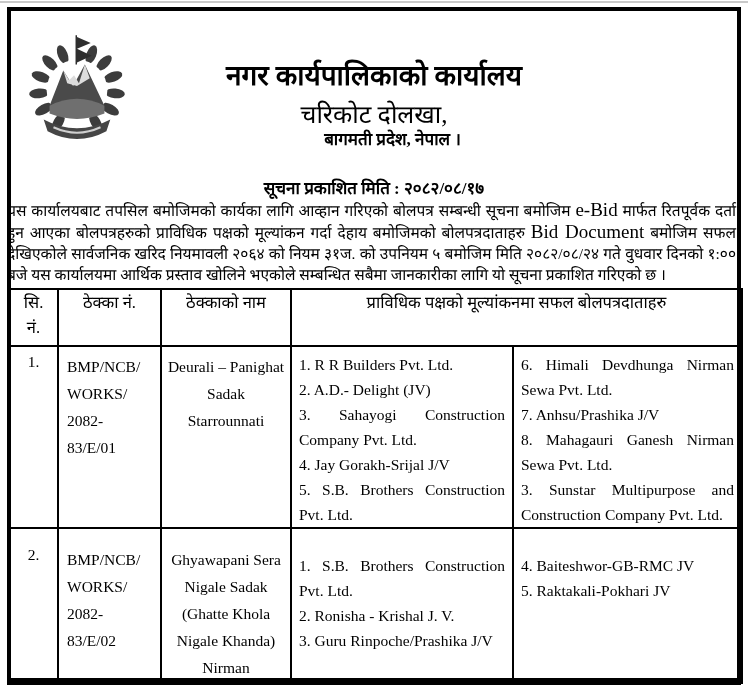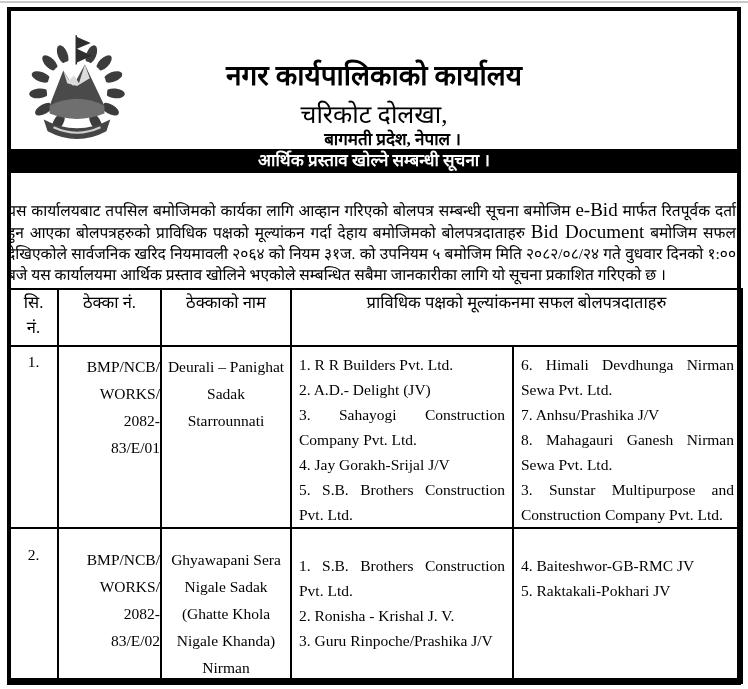--- a/index.html
+++ b/index.html
@@ -15,21 +15,21 @@
   .banner{position:absolute;top:149px;left:11px;right:11px;height:24px;background:#000;color:#fff;
           text-align:center;font-size:17px;font-weight:bold;line-height:24px;}
   .dateline{position:absolute;top:176px;left:0;right:0;text-align:center;font-size:17px;font-weight:bold;}
   .logo{position:absolute;left:28px;top:28px;width:98px;height:126px;}
   .intro{position:absolute;top:199px;left:7px;right:12px;font-size:15.5px;line-height:21px;text-align:justify;}
   .latin{font-size:19px;font-family:"Liberation Serif",serif;}
   table.grid{position:absolute;top:288px;left:8px;border-collapse:collapse;table-layout:fixed;width:733px;}
   table.grid td,table.grid th{border:2px solid #000;vertical-align:top;font-weight:normal;}
   th.devh{font-size:16.5px;font-weight:bold;text-align:center;vertical-align:middle;line-height:1.5;white-space:pre-line;}
   .sn-cell{text-align:center;font-size:15.5px;padding-top:6px;}
-  .cno-cell{font-size:15.5px;padding:6px 0 0 8px;white-space:pre-line;line-height:27px;text-align:right;}
+  .cno-cell{font-size:15.5px;padding:6px 6px 0 8px;white-space:pre-line;line-height:27px;}
   .cname-cell{font-size:15.5px;text-align:center;padding-top:6px;white-space:pre-line;line-height:27px;border-radius:16px;}
   .bidders{font-size:15.5px;padding:5px 7px 0 7px;border-radius:28px;}
   .bidders .item{text-align:justify;line-height:25px;margin-bottom:0;}
   tr.r2 td{padding-top:17px;}
   tr.r2 td.bidders{padding-top:24px;}
   .hrow{height:57px;}
   .row1{height:180px;}
   .row2{height:133px;}
 </style>
 </head>
@@ -84,21 +84,21 @@
     <path d="M22 78 Q50 64 78 78 L78 86 Q50 97 22 86 Z" fill="#6f6f6f"></path>
     <path d="M50 6 L50 36 L48.5 36 L48.5 6 Z M50 8 L64 14 L50 20 L65 27 L50 34 Z" fill="#2e2e2e"></path>
     <path d="M16 92 Q50 110 84 92 L80 104 Q50 120 20 104 Z" fill="#454545"></path>
     <path d="M26 100 Q50 111 74 100" stroke="#cfcfcf" stroke-width="2" fill="none"></path>
   </svg>
 
   <div class="hdr t3">चरिकोट दोलखा,</div>
   <div class="hdr t2">नगर कार्यपालिकाको कार्यालय</div>
   <div class="hdr t4">बागमती प्रदेश, नेपाल ।</div>
 
-  <div class="banner">आर्थिक प्रस्ताव खोल्ने सम्बन्धी सूचना ।</div>
+  <div class="dateline">सूचना प्रकाशित मिति : २०८२/०८/१७</div>
 
   <div class="intro"><span>यस कार्यालयबाट तपसिल बमोजिमको कार्यका लागि आव्हान गरिएको बोलपत्र सम्बन्धी सूचना बमोजिम</span> <span class="latin">e-Bid</span><span> मार्फत रितपूर्वक दर्ता हुन आएका बोलपत्रहरुको प्राविधिक पक्षको मूल्यांकन गर्दा देहाय बमोजिमको बोलपत्रदाताहरु</span> <span class="latin">Bid Document</span><span> बमोजिम सफल देखिएकोले सार्वजनिक खरिद नियमावली २०६४ को नियम ३१ज. को उपनियम ५ बमोजिम मिति २०८२/०८/२४ गते वुधवार दिनको १:०० बजे यस कार्यालयमा आर्थिक प्रस्ताव खोलिने भएकोले सम्बन्धित सबैमा जानकारीका लागि यो सूचना प्रकाशित गरिएको छ ।</span></div>
 
   <table class="grid">
     <colgroup>
       <col style="width:49px">
         <col style="width:103px">
         <col style="width:130px">
         <col style="width:222px">
         <col style="width:229px">

